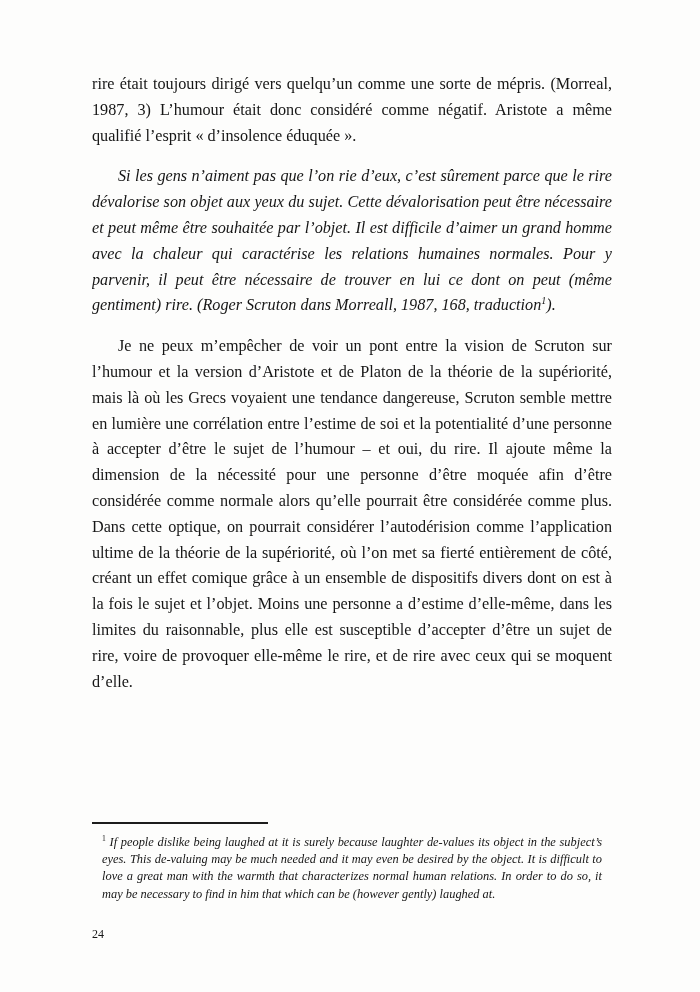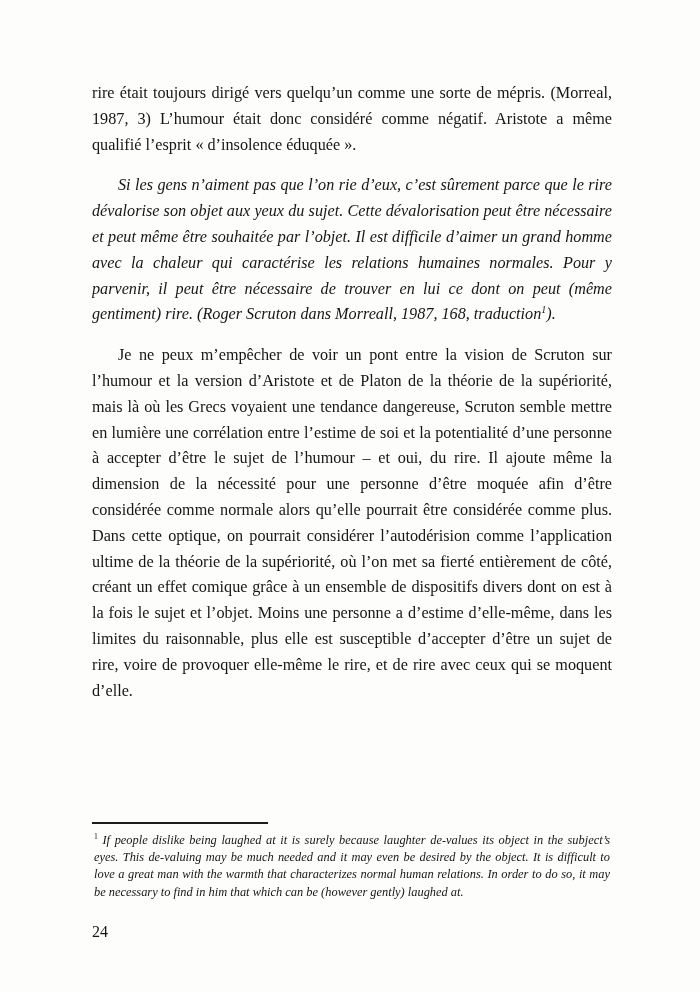--- a/index.html
+++ b/index.html
@@ -15,21 +15,21 @@
   }
   .page {
     position: absolute;
     inset: 0;
     background: #fdfdfc;
   }
   .content {
     position: absolute;
     left: 92px;
     right: 88px;
-    top: 81px;
+    top: 72px;
     height: 746px;
     overflow: hidden;
   }
   .content p {
     margin: 0;
     font-size: 16.2px;
     line-height: 25.8px;
     text-align: justify;
   }
   .gap-after { margin-bottom: 15px !important; }
@@ -46,29 +46,29 @@
     right: 88px;
     top: 822px;
   }
   .rule {
     width: 176px;
     height: 0;
     border-top: 2px solid #1c1c1c;
     margin-bottom: 8px;
   }
   .footnote-text, .citation {
-    margin: 2px;
+    margin: 10px;
     font-size: 12.4px;
     line-height: 17.2px;
     text-align: justify;
   }
   .fn-body { font-style: italic; }
   .page-number {
     margin-top: 20px;
-    font-size: 16px;
+    font-size: 12px;
     line-height: 22px;
   }
 </style>
 </head>
 <body>
 
 <div class="page">
 
   <div class="content">
     <p class="gap-after">rire était toujours dirigé vers quelqu’un comme une sorte de mépris. (Morreal, 1987, 3) L’humour était donc considéré comme négatif. Aristote a même qualifié l’esprit « d’insolence éduquée ».</p>

